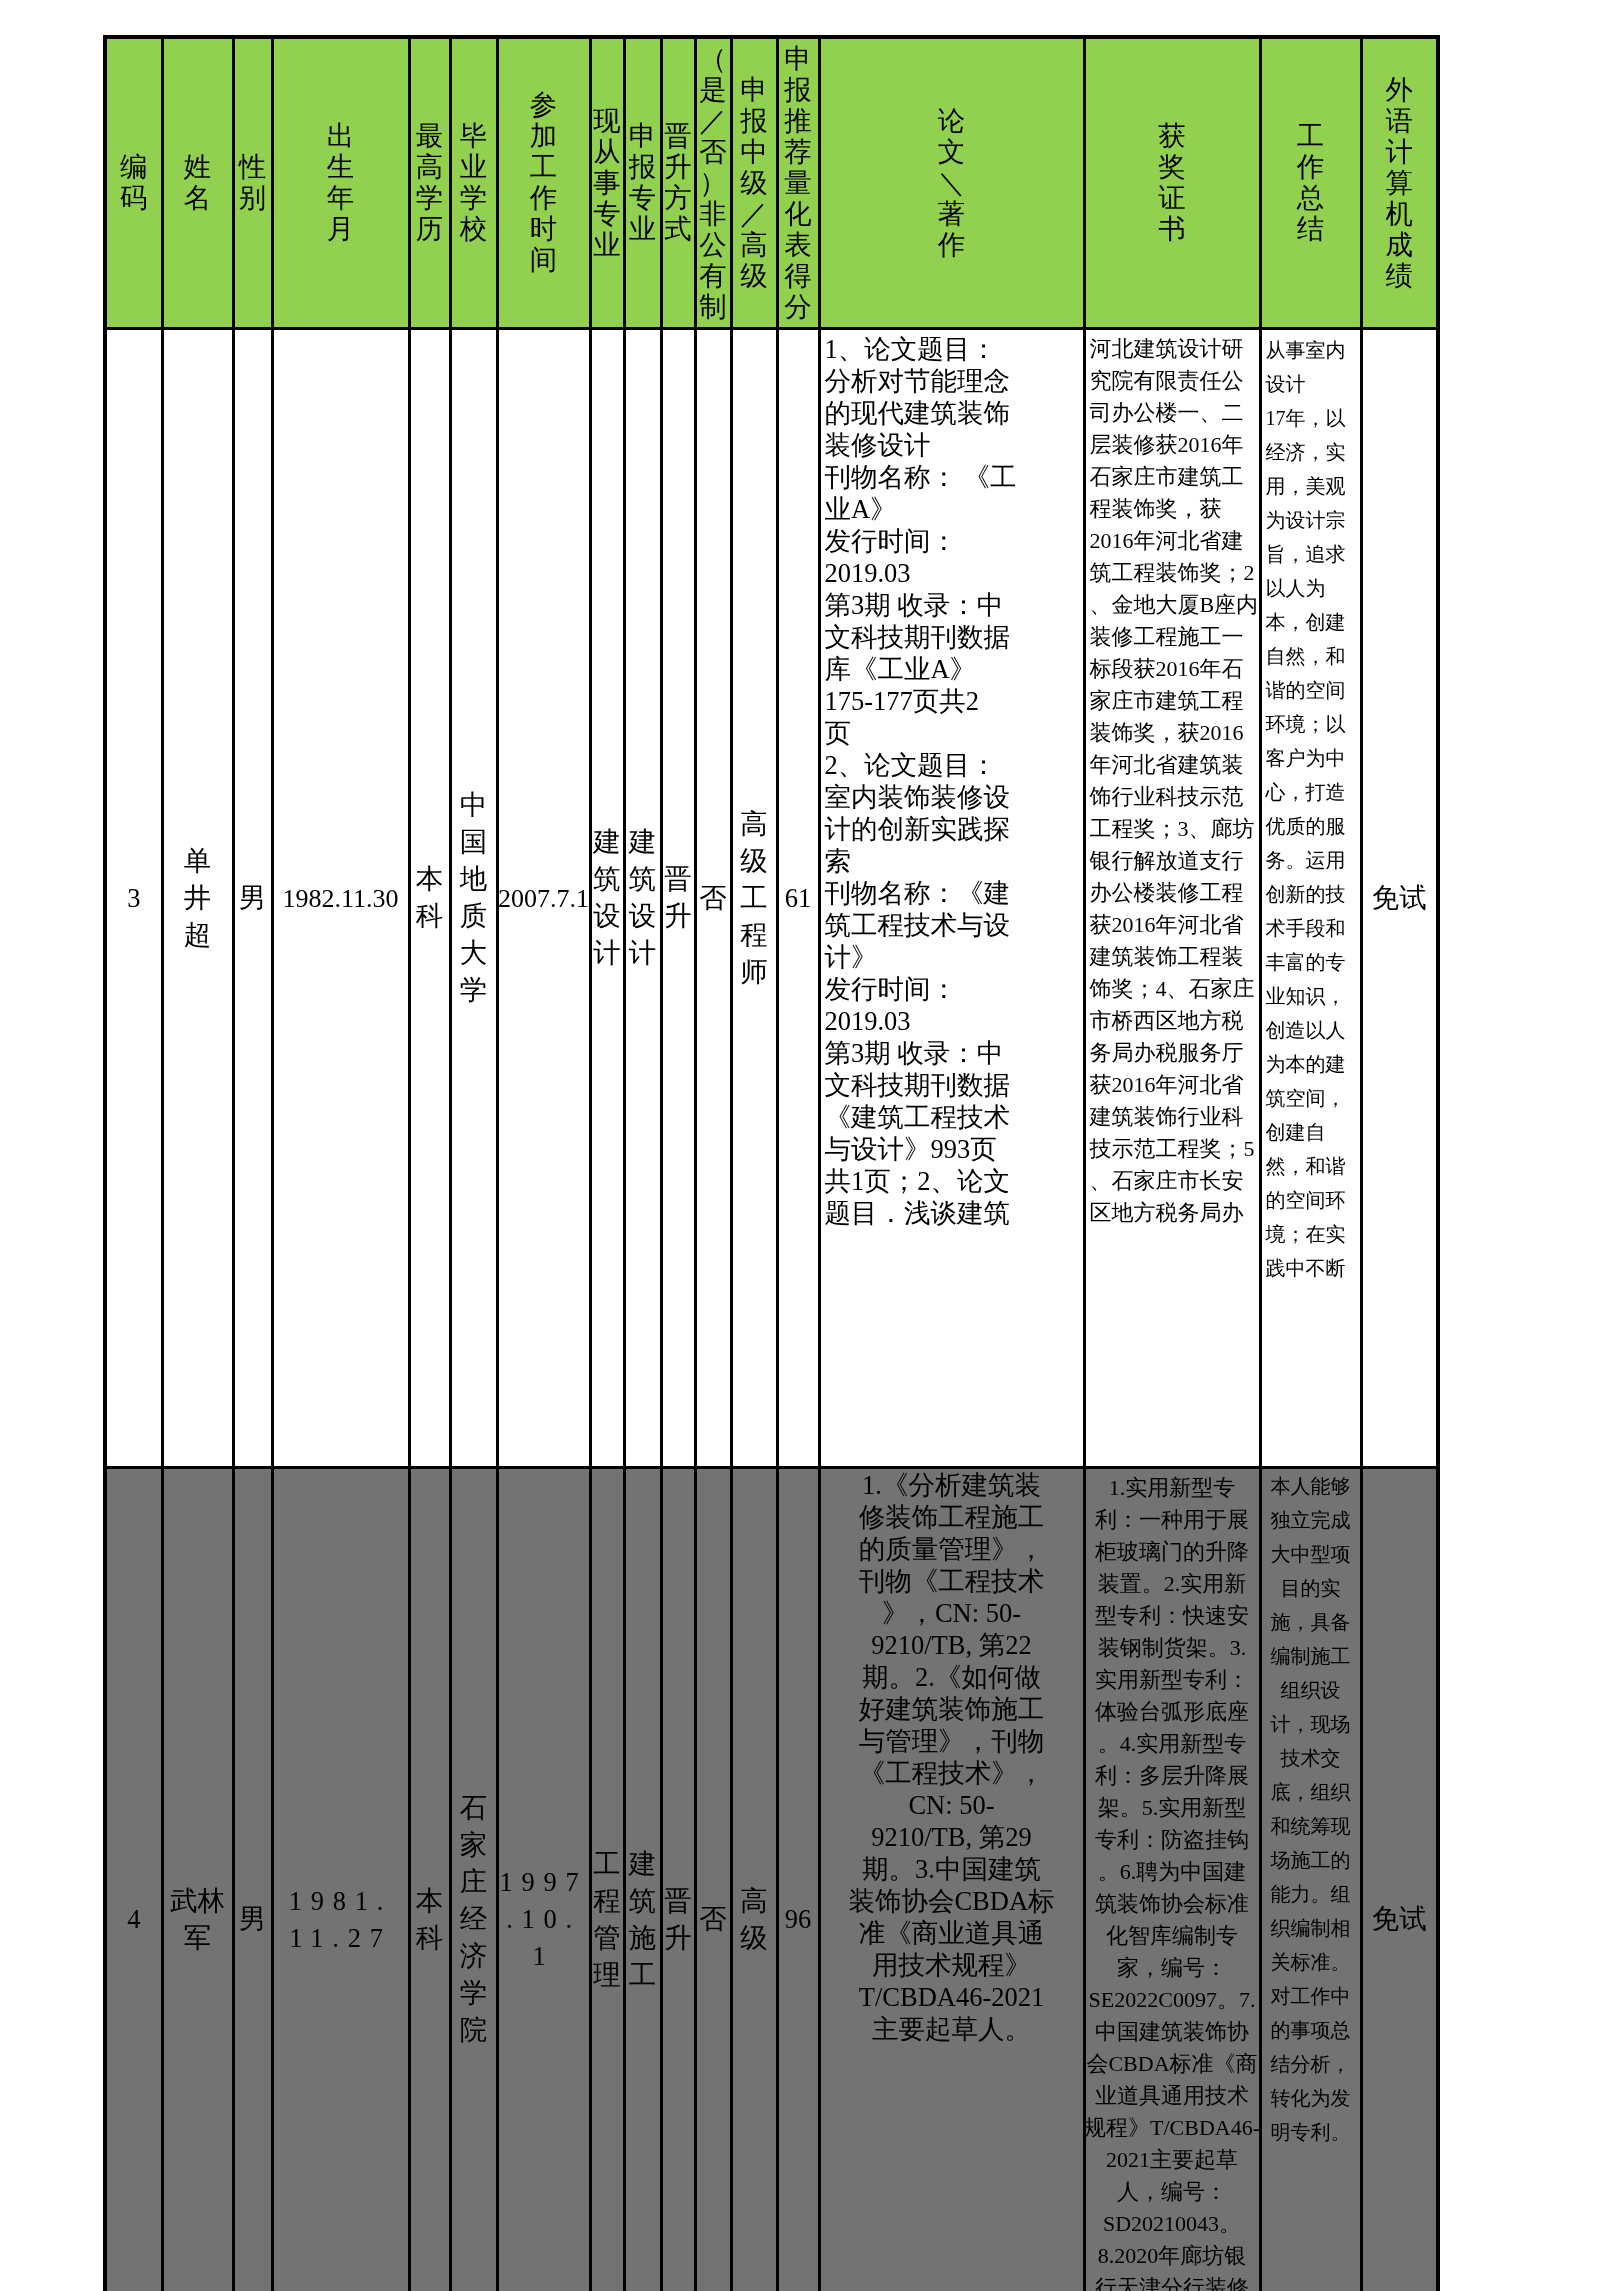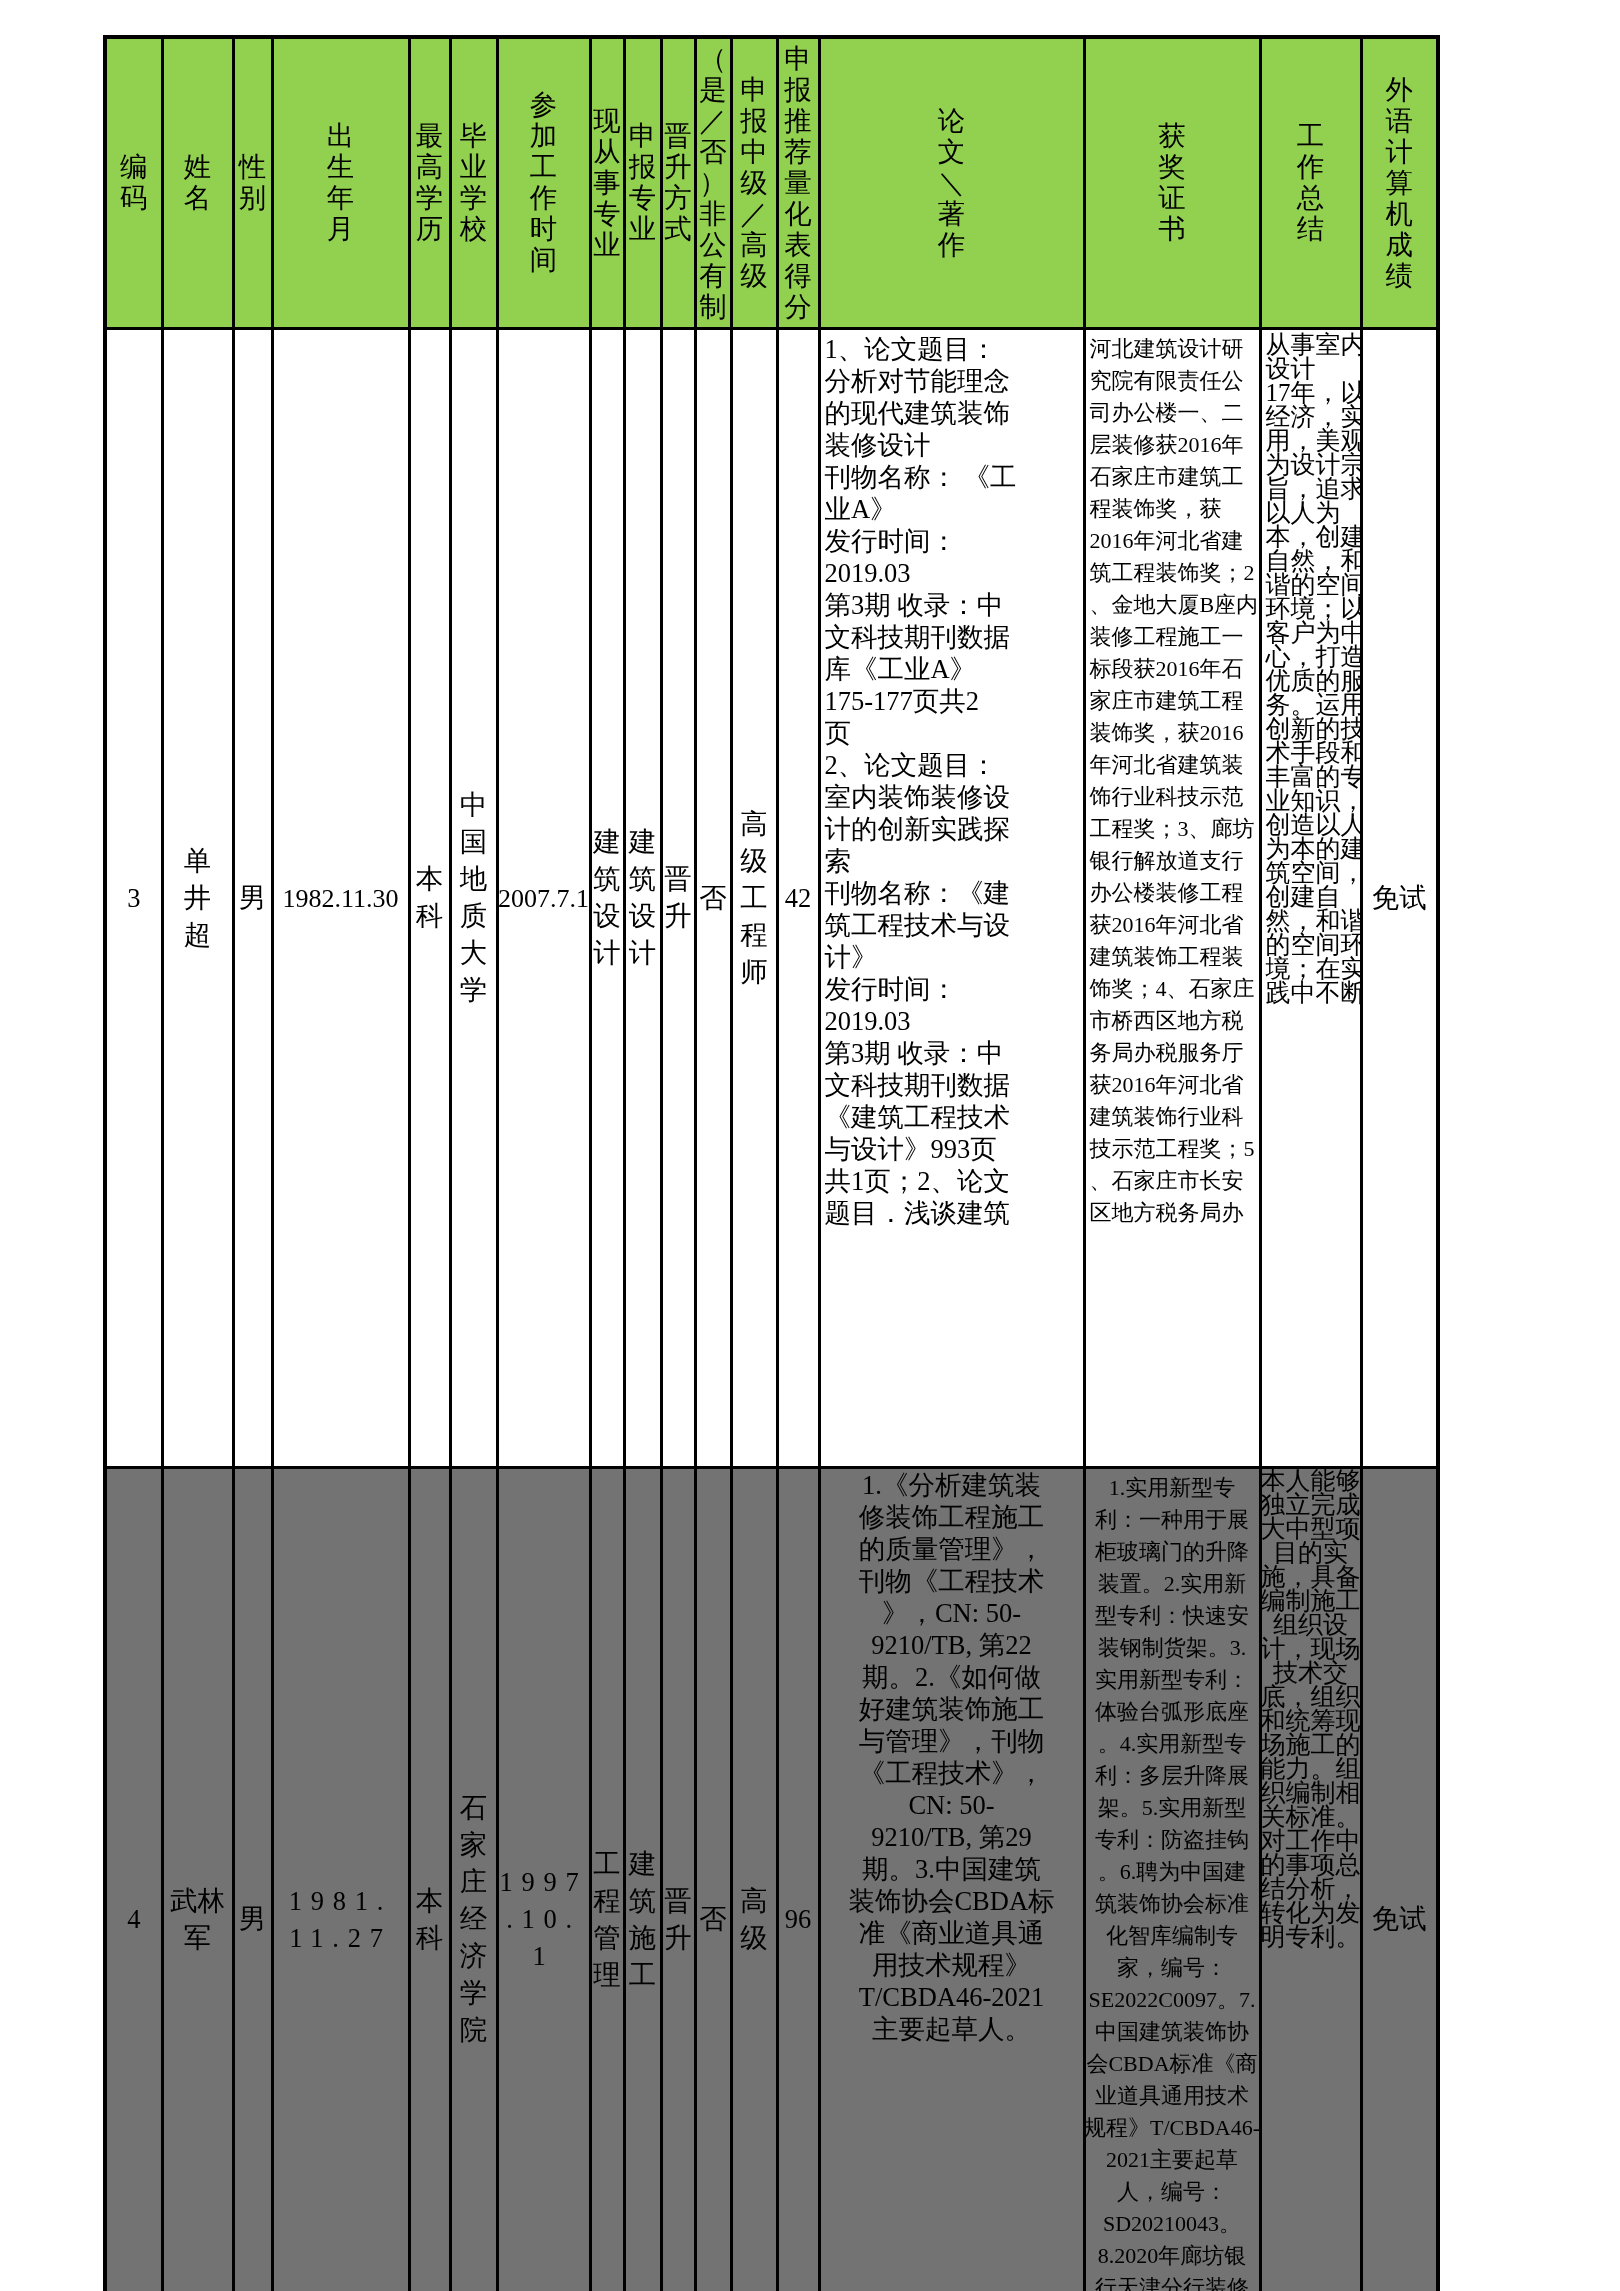--- a/index.html
+++ b/index.html
@@ -13,21 +13,21 @@
   tr.r2 td{background:#737373;}
   .ci{width:100%;display:flex;flex-direction:column;justify-content:center;align-items:center;overflow:hidden;box-sizing:border-box;}
   .ci-h{height:288px;}
   .ci-1{height:1136px;}
   .ci-2{height:901px;}
   .tx{white-space:pre;text-align:center;font-size:27.4px;line-height:37px;}
   th .tx{font-size:27.4px;line-height:31px;}
   
   .long .tx{font-size:26.5px;line-height:32px;}
   .awards .tx{font-size:22px;line-height:32px;}
-  .summary .tx{font-size:25px;line-height:24px;}
+  .summary .tx{font-size:20px;line-height:34px;}
   
   .top-left{justify-content:flex-start;align-items:flex-start;padding:2.9px 3.9px;}
   .top-left .tx{text-align:left;}
   .top-center{justify-content:flex-start;padding:2.9px 0;}
   .mid-center{justify-content:flex-start;}
   .date .tx{font-size:26px;}
   .spread .tx{letter-spacing:0.33em;font-size:26.5px;}
   .score .tx,.code .tx{font-size:26.5px;}
 </style>
 </head>
@@ -284,21 +284,21 @@
             <div class="ci ci-1">
               <div class="tx">高
 级
 工
 程
 师</div>
             </div>
           </td>
         <td class="score">
             <div class="ci ci-1">
-              <div class="tx">42</div>
+              <div class="tx">61</div>
             </div>
           </td>
         <td class="long">
             <div class="ci ci-1 top-left">
               <div class="tx">1、论文题目：
 分析对节能理念
 的现代建筑装饰
 装修设计
 刊物名称： 《工
 业A》

